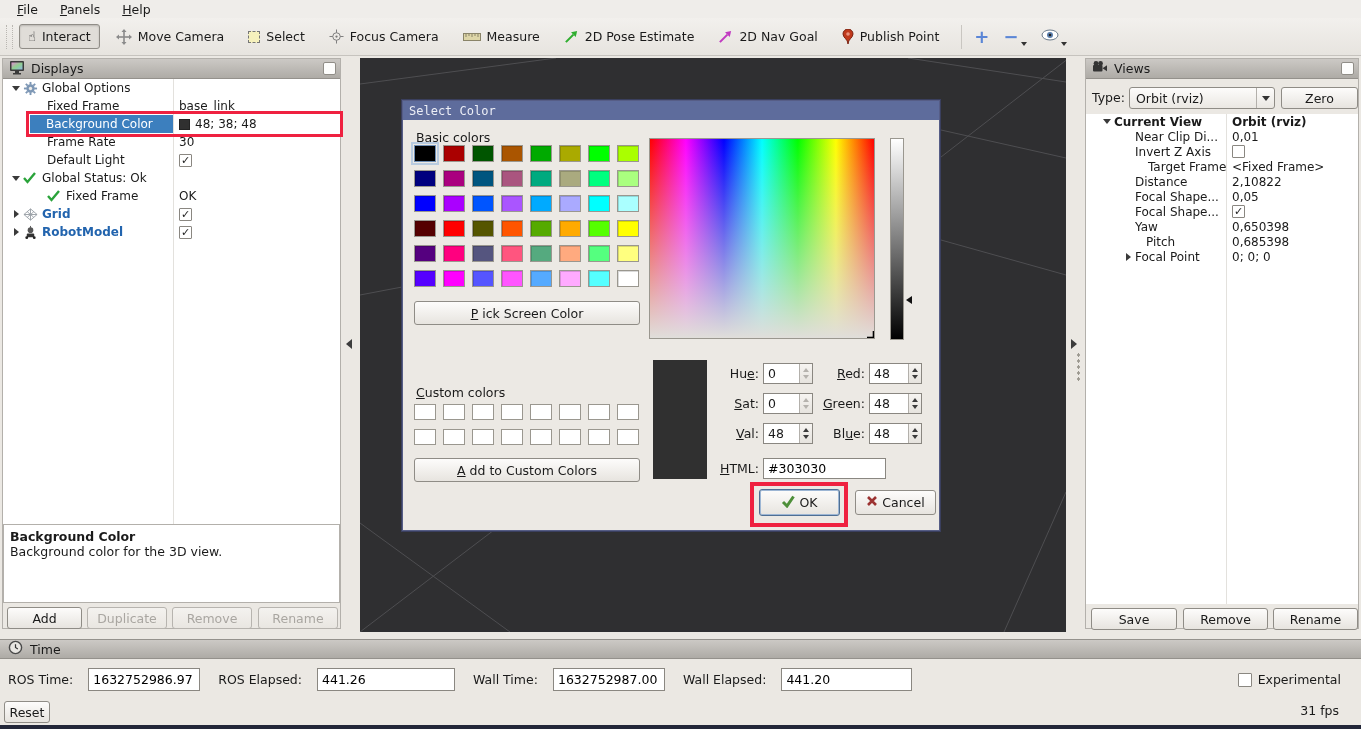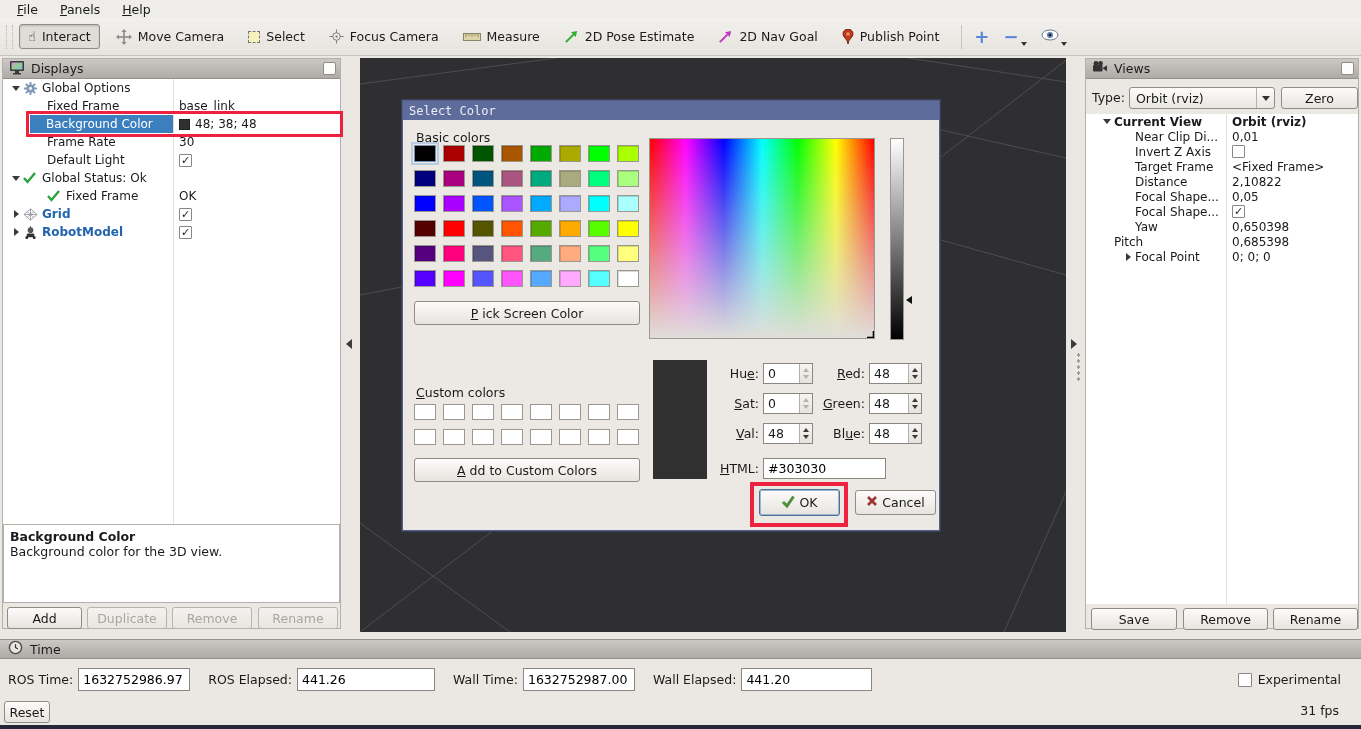--- a/index.html
+++ b/index.html
@@ -112,21 +112,21 @@
   .combo-text { flex:1; padding-left:6px; font-size:12.5px; }
   .combo-arrow { width:18px; display:flex; justify-content:center; border-left:1px solid #b3b0ab; align-self:stretch; align-items:center; }
   .combo-arrow::before { content:''; border-left:4px solid transparent; border-right:4px solid transparent; border-top:5px solid #333; }
   #zero-btn { position:absolute; left:195px; top:28px; width:77px; height:22px; }
   #views-tree { left:0; top:55px; width:272px; height:490px; }
   #views-btns .btn { position:absolute; height:22px; top:549px; }
 
   
   #time-head { position:absolute; left:0; top:639px; width:1361px; height:20px; background:linear-gradient(#ccc9c5,#aeaba6); border-top:1px solid #94918c; border-bottom:1px solid #94918c; display:flex; align-items:center; gap:7px; padding-left:8px; font-size:12.5px; }
   #time-fields { position:absolute; left:8px; top:666px; height:26px; display:flex; align-items:center; }
-  .tfield { display:flex; align-items:center; margin-right:18px; }
+  .tfield { display:flex; align-items:center; margin-right:18px;gap:10px; }
   .tfield > span { margin-right:5px; font-size:12.5px; white-space:nowrap; }
   .tfield input { height:23px; }
   .tfield:nth-child(1) input { width:112px; } .tfield:nth-child(2) input { width:138px; }
   .tfield:nth-child(3) input { width:112px; } .tfield:nth-child(4) input { width:131px; }
   #reset-btn { position:absolute; left:4px; top:701px; width:46px; height:22px; }
   #experimental { position:absolute; right:20px; top:672px; display:flex; align-items:center; gap:6px; font-size:12.5px; }
   #experimental .cb { width:14px; height:14px; }
   #fps { position:absolute; right:22px; top:703px; font-size:12.5px; }
   #bottom-strip { position:absolute; left:0; top:725px; width:1361px; height:4px; background:#232739; }
 
@@ -631,66 +631,66 @@
         <div class="trow">
           <div class="tname" style="padding-left: 35px;">
             <span class="exp"></span>
             <span class="tlabel">Invert Z Axis</span>
           </div>
           <div class="tval">
             <span class="cb"></span>
           </div>
         </div>
         <div class="trow">
+          <div class="tname" style="padding-left: 48px;">
+            <span class="exp"></span>
+            <span class="tlabel">Target Frame</span>
+          </div>
+          <div class="tval">
+            <span class="vtext">&lt;Fixed Frame&gt;</span>
+          </div>
+        </div>
+        <div class="trow">
           <div class="tname" style="padding-left: 35px;">
             <span class="exp"></span>
-            <span class="tlabel">Target Frame</span>
-          </div>
-          <div class="tval">
-            <span class="vtext">&lt;Fixed Frame&gt;</span>
+            <span class="tlabel">Distance</span>
+          </div>
+          <div class="tval">
+            <span class="vtext">2,10822</span>
           </div>
         </div>
         <div class="trow">
           <div class="tname" style="padding-left: 35px;">
             <span class="exp"></span>
-            <span class="tlabel">Distance</span>
-          </div>
-          <div class="tval">
-            <span class="vtext">2,10822</span>
+            <span class="tlabel">Focal Shape...</span>
+          </div>
+          <div class="tval">
+            <span class="vtext">0,05</span>
           </div>
         </div>
         <div class="trow">
           <div class="tname" style="padding-left: 35px;">
             <span class="exp"></span>
             <span class="tlabel">Focal Shape...</span>
           </div>
           <div class="tval">
-            <span class="vtext">0,05</span>
+            <span class="cb">✓</span>
           </div>
         </div>
         <div class="trow">
           <div class="tname" style="padding-left: 35px;">
             <span class="exp"></span>
-            <span class="tlabel">Focal Shape...</span>
-          </div>
-          <div class="tval">
-            <span class="cb">✓</span>
-          </div>
-        </div>
-        <div class="trow">
-          <div class="tname" style="padding-left: 35px;">
-            <span class="exp"></span>
             <span class="tlabel">Yaw</span>
           </div>
           <div class="tval">
             <span class="vtext">0,650398</span>
           </div>
         </div>
         <div class="trow">
-          <div class="tname" style="padding-left: 14px;">
+          <div class="tname" style="padding-left: 46px;">
             <span class="exp"></span>
             <span class="tlabel">Pitch</span>
           </div>
           <div class="tval">
             <span class="vtext">0,685398</span>
           </div>
         </div>
         <div class="trow">
           <div class="tname" style="padding-left: 35px;">
             <span class="exp closed"></span>

